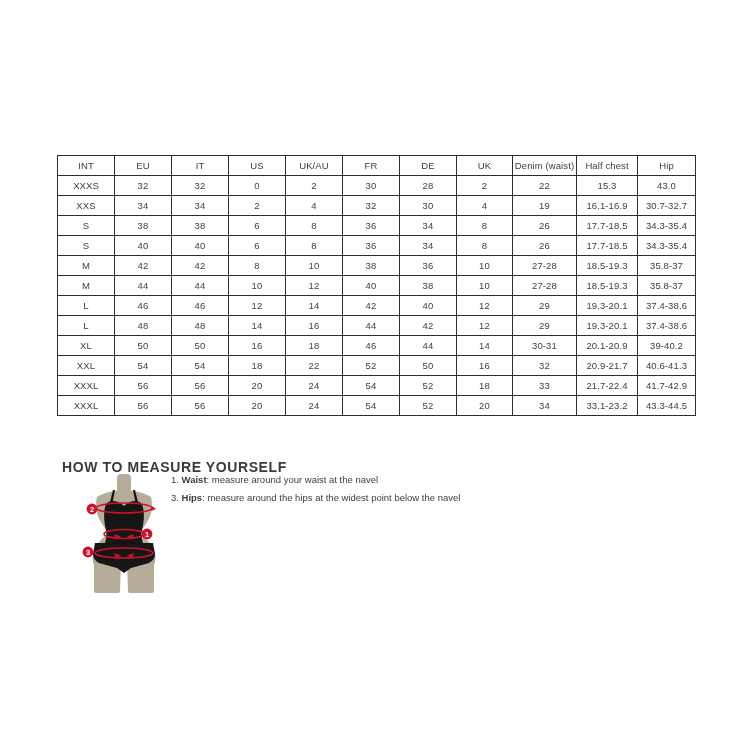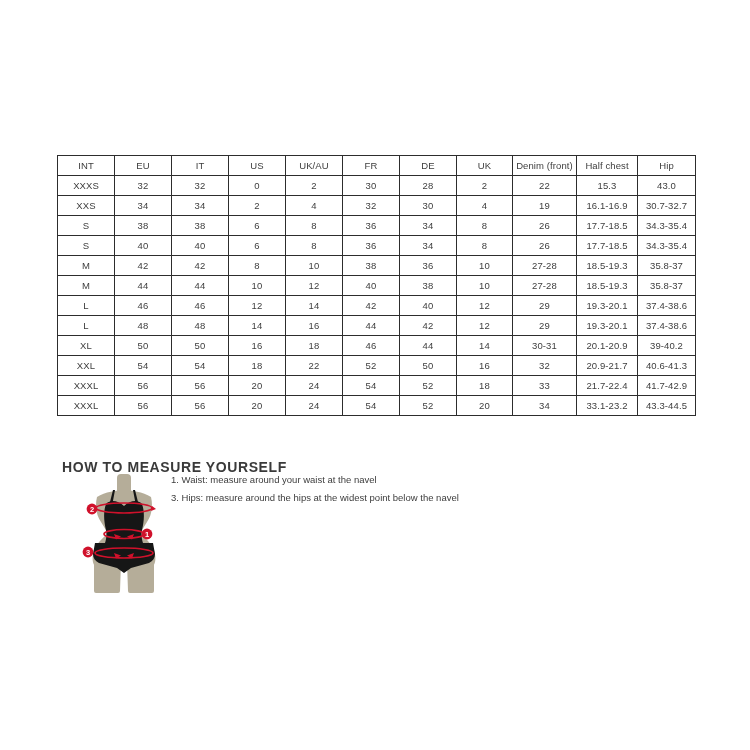--- a/index.html
+++ b/index.html
@@ -63,21 +63,21 @@
     position: absolute;
     left: 171px;
     top: 471px;
     font-size: 9.5px;
     color: #3d3d3d;
   }
   .step {
     line-height: 17.5px;
     white-space: nowrap;
   }
-  .step b { font-weight: 400; }
+  .step b { font-weight: 700; }
 </style>
 </head>
 <body>
 
 <div class="page">
 
   <table class="size-table">
     <colgroup>
       <col style="width:57px">
         <col style="width:57px">
@@ -94,21 +94,21 @@
     <thead>
       <tr id="size-table-head">
           <th>INT</th>
           <th>EU</th>
           <th>IT</th>
           <th>US</th>
           <th>UK/AU</th>
           <th>FR</th>
           <th>DE</th>
           <th>UK</th>
-          <th>Denim (front)</th>
+          <th>Denim (waist)</th>
           <th>Half chest</th>
           <th>Hip</th>
         </tr>
     </thead>
     <tbody id="size-table-body">
         <tr>
           <td>XXXS</td>
           <td>32</td>
           <td>32</td>
           <td>0</td>

